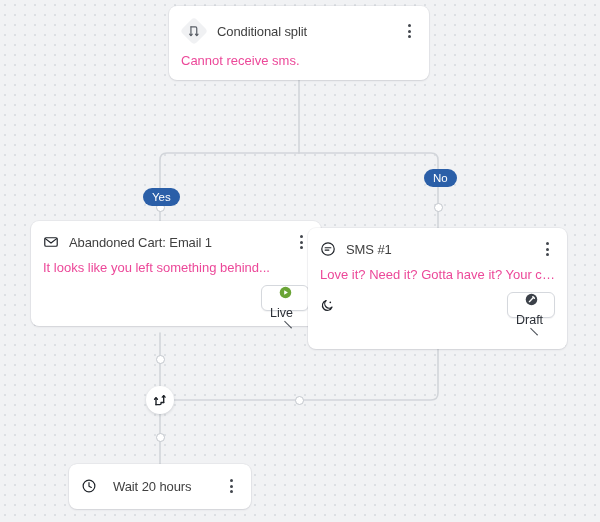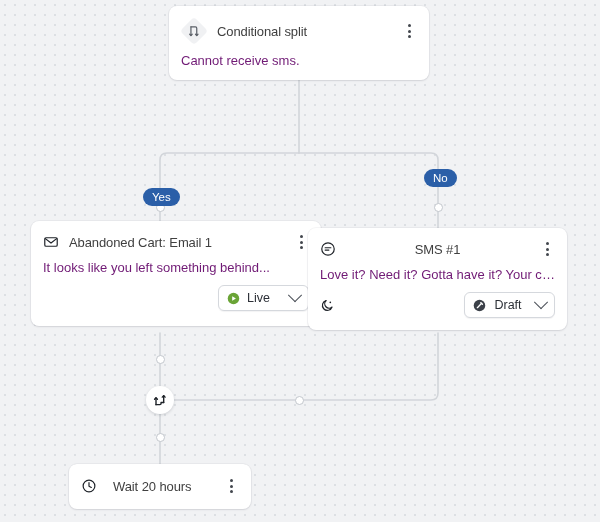--- a/index.html
+++ b/index.html
@@ -53,21 +53,21 @@
     font-weight: normal;
     color: #404040;
     letter-spacing: -0.1px;
     white-space: nowrap;
     overflow: hidden;
     text-overflow: ellipsis;
   }
   .card-body {
     padding: 9px 12px 0 12px;
     font-size: 13px;
-    color: #701a75;
+    color: #ec4899;
     white-space: nowrap;
     overflow: hidden;
     text-overflow: ellipsis;
   }
   .card-foot {
     display: flex;
     align-items: center;
     padding: 10px 12px 12px 12px;
   }
   .kebab {
@@ -103,20 +103,21 @@
     height: 26px;
     padding: 0 8px 0 8px;
     background: #ffffff;
     border: 1px solid #d5d8dd;
     border-radius: 6px;
     box-shadow: 0 1px 1px rgba(16,24,40,0.05);
     font-size: 12.5px;
     color: #2b2f36;
     cursor: pointer;
     box-sizing: border-box;
+    flex-direction: column;
   }
   .status .lbl { min-width: 30px; }
   .chev {
     margin-left: 6px;
     display: inline-block;
     width: 9px; height: 9px;
     border-right: 1.6px solid #4b5058;
     border-bottom: 1.6px solid #4b5058;
     transform: rotate(45deg) translate(-2px,-2px);
   }
@@ -263,21 +264,21 @@
             <circle cx="7" cy="7" r="6.2" fill="#6aa436"></circle>
             <path d="M5.6 4.5 L9.6 7 L5.6 9.5 Z" fill="#ffffff"></path>
           </svg>
         </span>
         <span class="lbl">Live</span>
         <span class="chev"></span>
       </span>
     </div>
   </div>
 
-  <div class="card" style="left:308px; top:228px; width:259px; height:102px;text-align:center;">
+  <div class="card" style="left:308px; top:228px; width:259px; height:121px;">
     <div class="card-head">
       <span class="icon">
         <svg width="16" height="16" viewBox="0 0 18 18" fill="none" stroke="#1f2329" stroke-width="1.35" stroke-linecap="round" stroke-linejoin="round">
           <circle cx="9" cy="9" r="7"></circle>
           <path d="M5.8 7.6 H12.2"></path>
           <path d="M5.8 10.2 H10.0"></path>
         </svg>
       </span>
       <span class="card-title">SMS #1</span>
       <span class="kebab">

